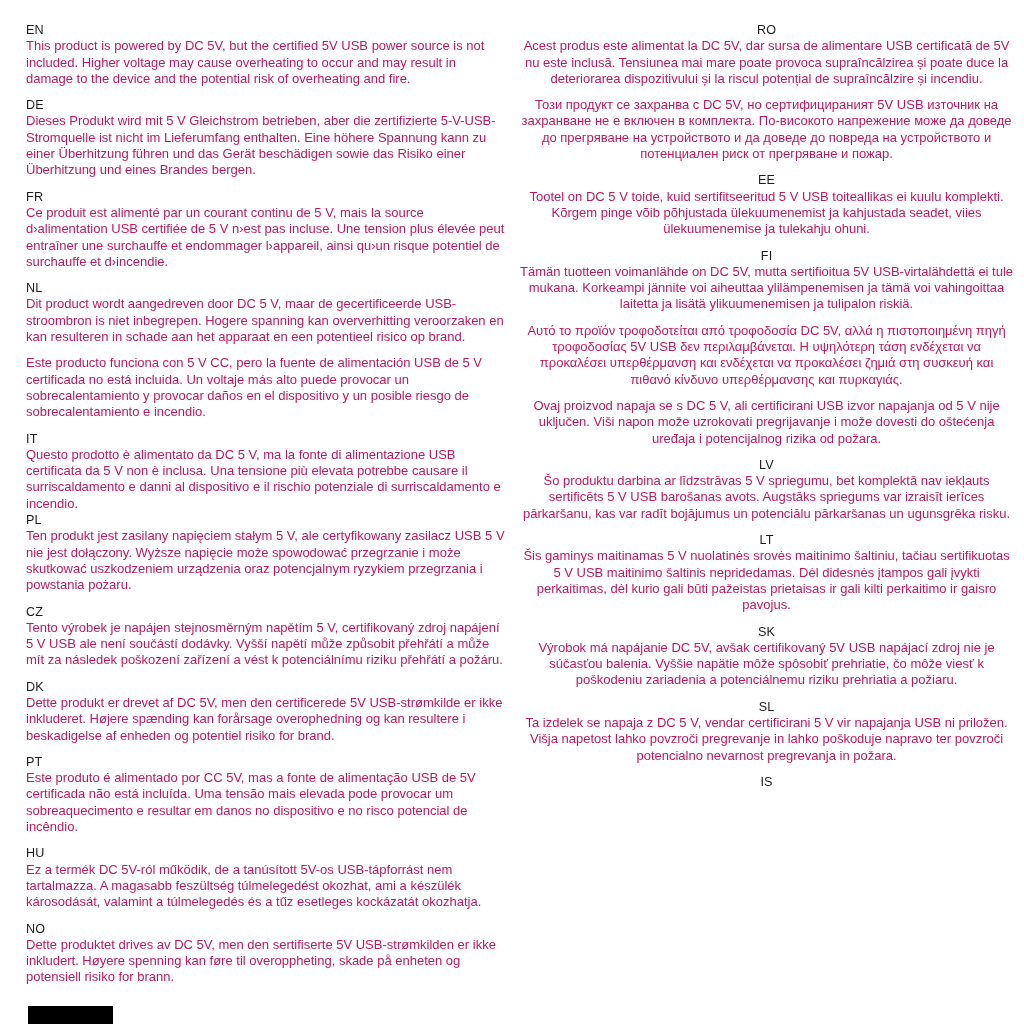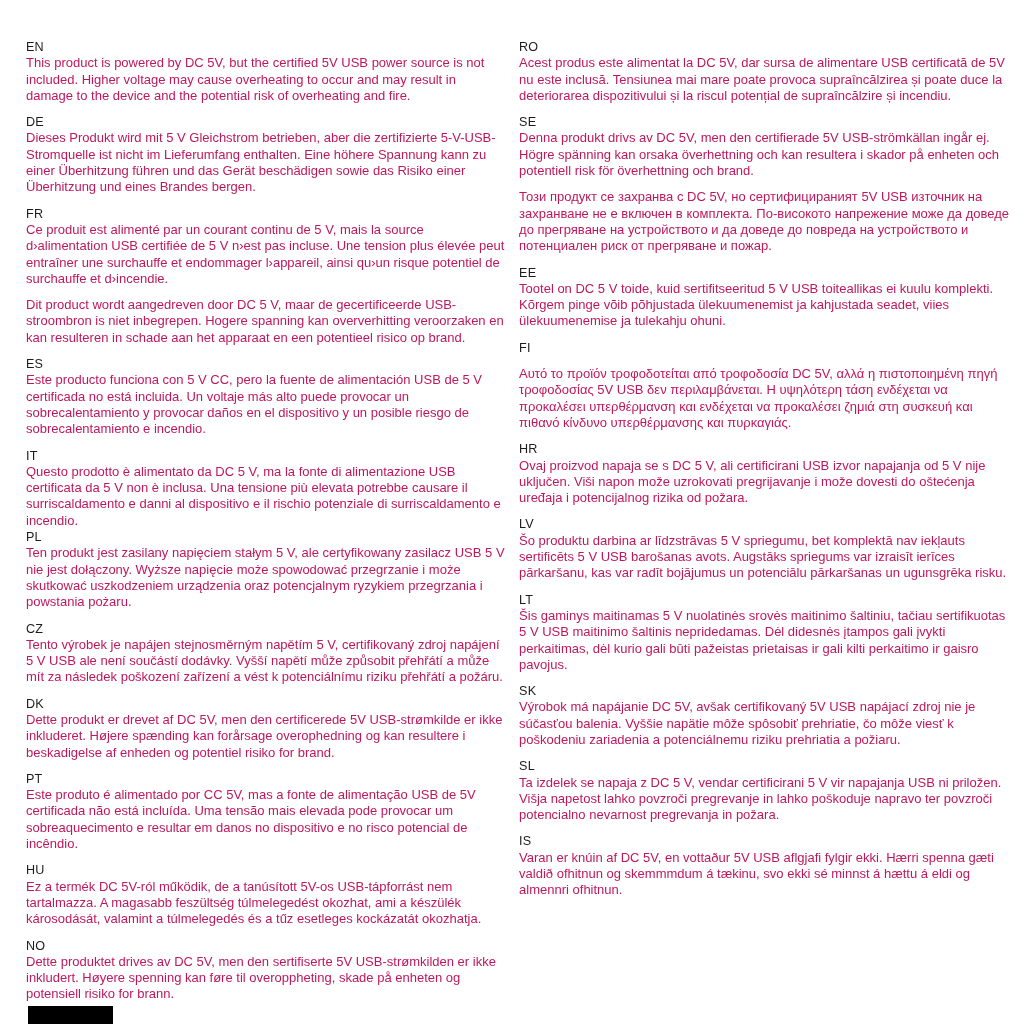--- a/index.html
+++ b/index.html
@@ -12,23 +12,23 @@
     height: 1024px;
     position: relative;
     overflow: hidden;
     color: #1c1c1c;
   }
   .page {
     display: flex;
     padding: 22px 10px 0 26px;
     gap: 14px;
   }
-  .col { display: flex; flex-direction: column; margin-top: 17px; }
+  .col { display: flex; flex-direction: column; }
   .col-left  { width: 484px; }
-  .col-right { width: 500px; }
+  .col-right { width: 500px; text-align: center; }
   .lang-section { margin-bottom: 10px; }
   .lang-section.tight { margin-bottom: 0; }
   .lang-code {
     font-size: 12.6px;
     line-height: 16.3px;
     font-weight: 400;
     color: #1c1c1c;
     letter-spacing: 0.2px;
   }
   .lang-text {
@@ -57,24 +57,24 @@
     </div>
     <div class="lang-section">
       <div class="lang-code">DE</div>
       <div class="lang-text">Dieses Produkt wird mit 5 V Gleichstrom betrieben, aber die zertifizierte 5-V-USB-Stromquelle ist nicht im Lieferumfang enthalten. Eine höhere Spannung kann zu einer Überhitzung führen und das Gerät beschädigen sowie das Risiko einer Überhitzung und eines Brandes bergen.</div>
     </div>
     <div class="lang-section">
       <div class="lang-code">FR</div>
       <div class="lang-text">Ce produit est alimenté par un courant continu de 5 V, mais la source d›alimentation USB certifiée de 5 V n›est pas incluse. Une tension plus élevée peut entraîner une surchauffe et endommager l›appareil, ainsi qu›un risque potentiel de surchauffe et d›incendie.</div>
     </div>
     <div class="lang-section">
+      <div class="lang-code">NL</div>
       <div class="lang-text">Dit product wordt aangedreven door DC 5 V, maar de gecertificeerde USB-stroombron is niet inbegrepen. Hogere spanning kan oververhitting veroorzaken en kan resulteren in schade aan het apparaat en een potentieel risico op brand.</div>
     </div>
     <div class="lang-section">
-      <div class="lang-code">ES</div>
       <div class="lang-text">Este producto funciona con 5 V CC, pero la fuente de alimentación USB de 5 V certificada no está incluida. Un voltaje más alto puede provocar un sobrecalentamiento y provocar daños en el dispositivo y un posible riesgo de sobrecalentamiento e incendio.</div>
     </div>
     <div class="lang-section tight">
       <div class="lang-code">IT</div>
       <div class="lang-text">Questo prodotto è alimentato da DC 5 V, ma la fonte di alimentazione USB certificata da 5 V non è inclusa. Una tensione più elevata potrebbe causare il surriscaldamento e danni al dispositivo e il rischio potenziale di surriscaldamento e incendio.</div>
     </div>
     <div class="lang-section">
       <div class="lang-code">PL</div>
       <div class="lang-text">Ten produkt jest zasilany napięciem stałym 5 V, ale certyfikowany zasilacz USB 5 V nie jest dołączony. Wyższe napięcie może spowodować przegrzanie i może skutkować uszkodzeniem urządzenia oraz potencjalnym ryzykiem przegrzania i powstania pożaru.</div>
     </div>
@@ -99,57 +99,52 @@
       <div class="lang-text">Dette produktet drives av DC 5V, men den sertifiserte 5V USB-strømkilden er ikke inkludert. Høyere spenning kan føre til overoppheting, skade på enheten og potensiell risiko for brann.</div>
     </div>
   </div>
 
   <div class="col col-right">
     <div class="lang-section">
       <div class="lang-code">RO</div>
       <div class="lang-text">Acest produs este alimentat la DC 5V, dar sursa de alimentare USB certificată de 5V nu este inclusă. Tensiunea mai mare poate provoca supraîncălzirea și poate duce la deteriorarea dispozitivului și la riscul potențial de supraîncălzire și incendiu.</div>
     </div>
     <div class="lang-section">
-      <div class="lang-code">SE</div>
-      <div class="lang-text">Denna produkt drivs av DC 5V, men den certifierade 5V USB-strömkällan ingår ej. Högre spänning kan orsaka överhettning och kan resultera i skador på enheten och potentiell risk för överhettning och brand.</div>
-    </div>
-    <div class="lang-section">
       <div class="lang-text">Този продукт се захранва с DC 5V, но сертифицираният 5V USB източник на захранване не е включен в комплекта. По-високото напрежение може да доведе до прегряване на устройството и да доведе до повреда на устройството и потенциален риск от прегряване и пожар.</div>
     </div>
     <div class="lang-section">
       <div class="lang-code">EE</div>
       <div class="lang-text">Tootel on DC 5 V toide, kuid sertifitseeritud 5 V USB toiteallikas ei kuulu komplekti. Kõrgem pinge võib põhjustada ülekuumenemist ja kahjustada seadet, viies ülekuumenemise ja tulekahju ohuni.</div>
     </div>
     <div class="lang-section">
       <div class="lang-code">FI</div>
+      <div class="lang-text">Tämän tuotteen voimanlähde on DC 5V, mutta sertifioitua 5V USB-virtalähdettä ei tule mukana. Korkeampi jännite voi aiheuttaa ylilämpenemisen ja tämä voi vahingoittaa laitetta ja lisätä ylikuumenemisen ja tulipalon riskiä.</div>
     </div>
     <div class="lang-section">
       <div class="lang-text">Αυτό το προϊόν τροφοδοτείται από τροφοδοσία DC 5V, αλλά η πιστοποιημένη πηγή τροφοδοσίας 5V USB δεν περιλαμβάνεται. Η υψηλότερη τάση ενδέχεται να προκαλέσει υπερθέρμανση και ενδέχεται να προκαλέσει ζημιά στη συσκευή και πιθανό κίνδυνο υπερθέρμανσης και πυρκαγιάς.</div>
     </div>
     <div class="lang-section">
-      <div class="lang-code">HR</div>
       <div class="lang-text">Ovaj proizvod napaja se s DC 5 V, ali certificirani USB izvor napajanja od 5 V nije uključen. Viši napon može uzrokovati pregrijavanje i može dovesti do oštećenja uređaja i potencijalnog rizika od požara.</div>
     </div>
     <div class="lang-section">
       <div class="lang-code">LV</div>
       <div class="lang-text">Šo produktu darbina ar līdzstrāvas 5 V spriegumu, bet komplektā nav iekļauts sertificēts 5 V USB barošanas avots. Augstāks spriegums var izraisīt ierīces pārkaršanu, kas var radīt bojājumus un potenciālu pārkaršanas un ugunsgrēka risku.</div>
     </div>
     <div class="lang-section">
       <div class="lang-code">LT</div>
       <div class="lang-text">Šis gaminys maitinamas 5 V nuolatinės srovės maitinimo šaltiniu, tačiau sertifikuotas 5 V USB maitinimo šaltinis nepridedamas. Dėl didesnės įtampos gali įvykti perkaitimas, dėl kurio gali būti pažeistas prietaisas ir gali kilti perkaitimo ir gaisro pavojus.</div>
     </div>
     <div class="lang-section">
       <div class="lang-code">SK</div>
       <div class="lang-text">Výrobok má napájanie DC 5V, avšak certifikovaný 5V USB napájací zdroj nie je súčasťou balenia. Vyššie napätie môže spôsobiť prehriatie, čo môže viesť k poškodeniu zariadenia a potenciálnemu riziku prehriatia a požiaru.</div>
     </div>
     <div class="lang-section">
       <div class="lang-code">SL</div>
       <div class="lang-text">Ta izdelek se napaja z DC 5 V, vendar certificirani 5 V vir napajanja USB ni priložen. Višja napetost lahko povzroči pregrevanje in lahko poškoduje napravo ter povzroči potencialno nevarnost pregrevanja in požara.</div>
     </div>
     <div class="lang-section">
       <div class="lang-code">IS</div>
-      <div class="lang-text">Varan er knúin af DC 5V, en vottaður 5V USB aflgjafi fylgir ekki. Hærri spenna gæti valdið ofhitnun og skemmmdum á tækinu, svo ekki sé minnst á hættu á eldi og almennri ofhitnun.</div>
     </div>
   </div>
 
 </div>
 
 <div class="black-bar"></div>
 
 </body></html>

